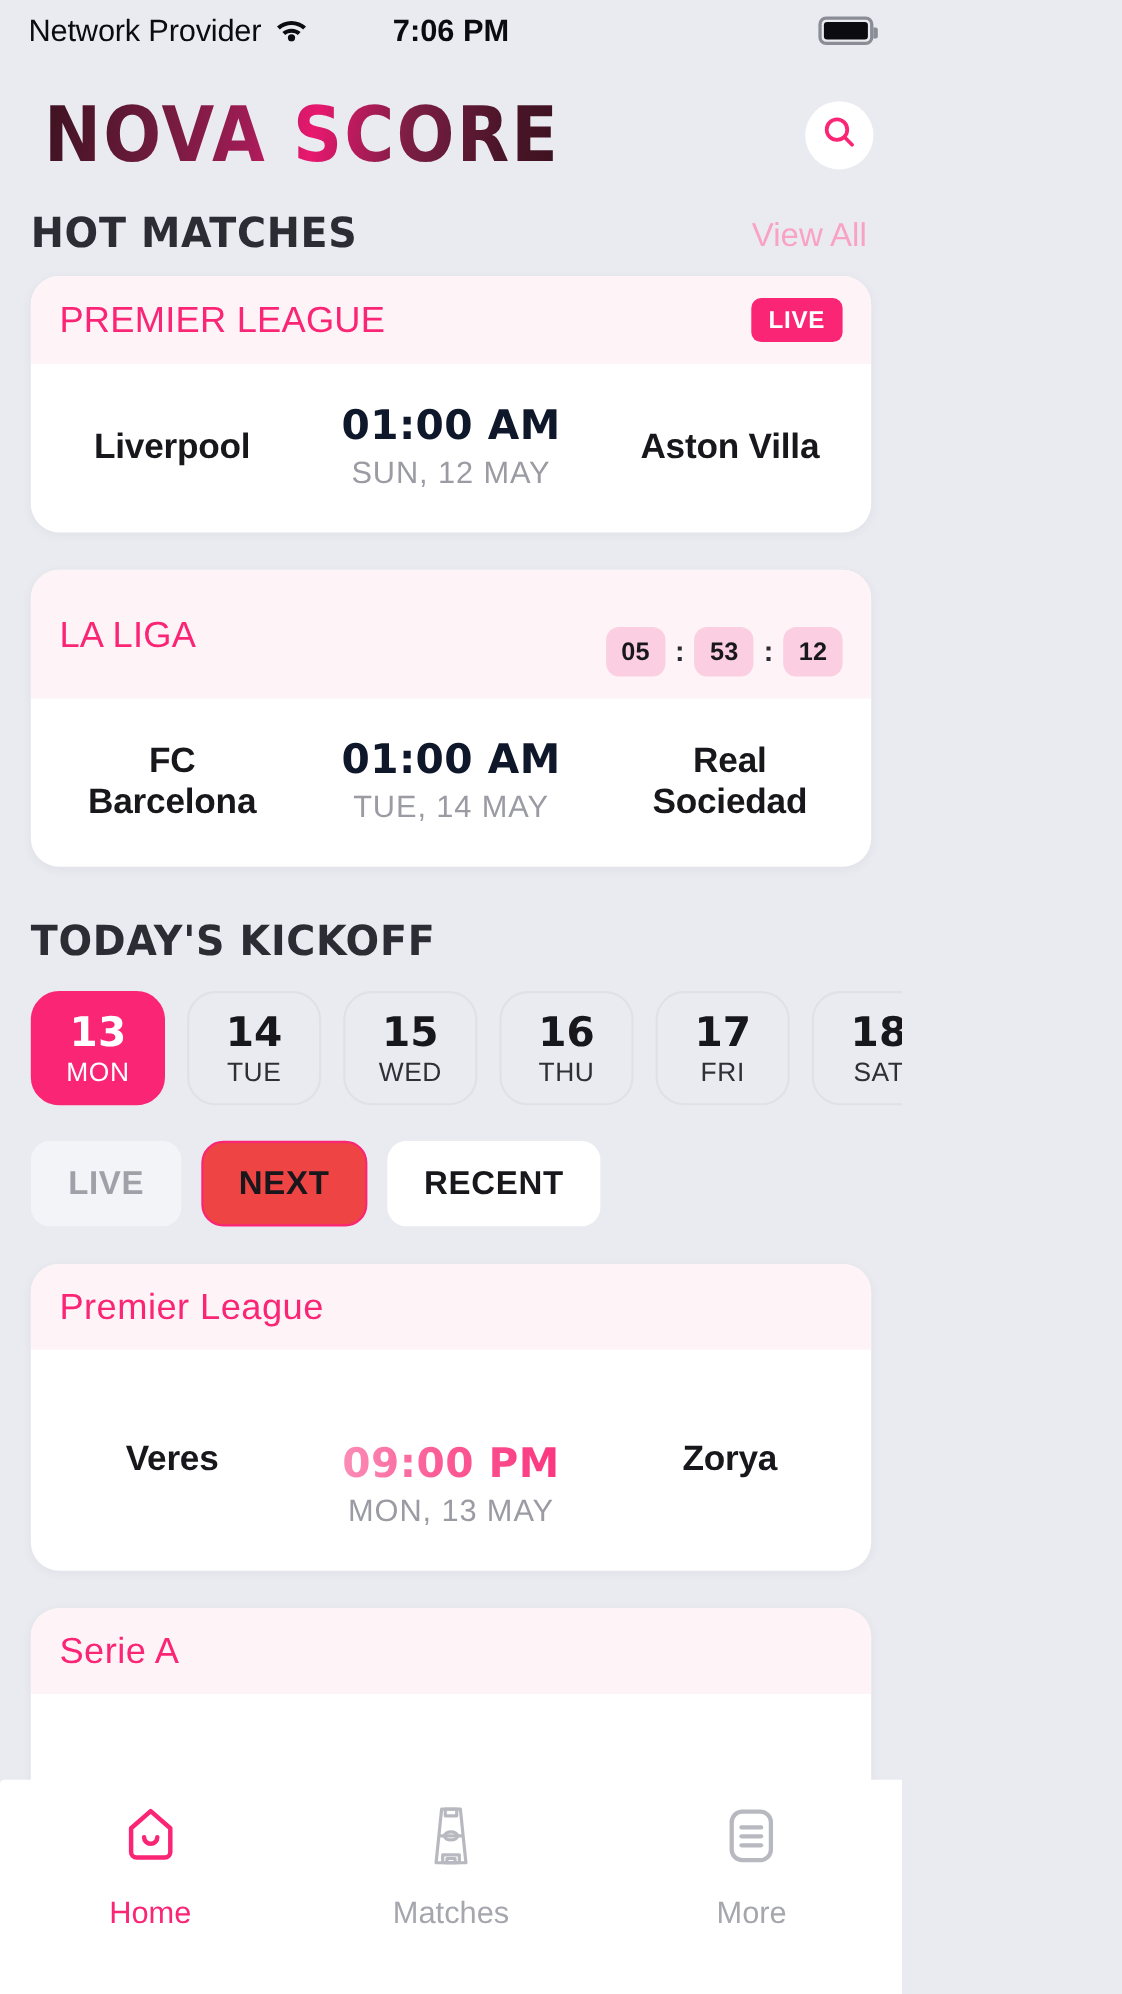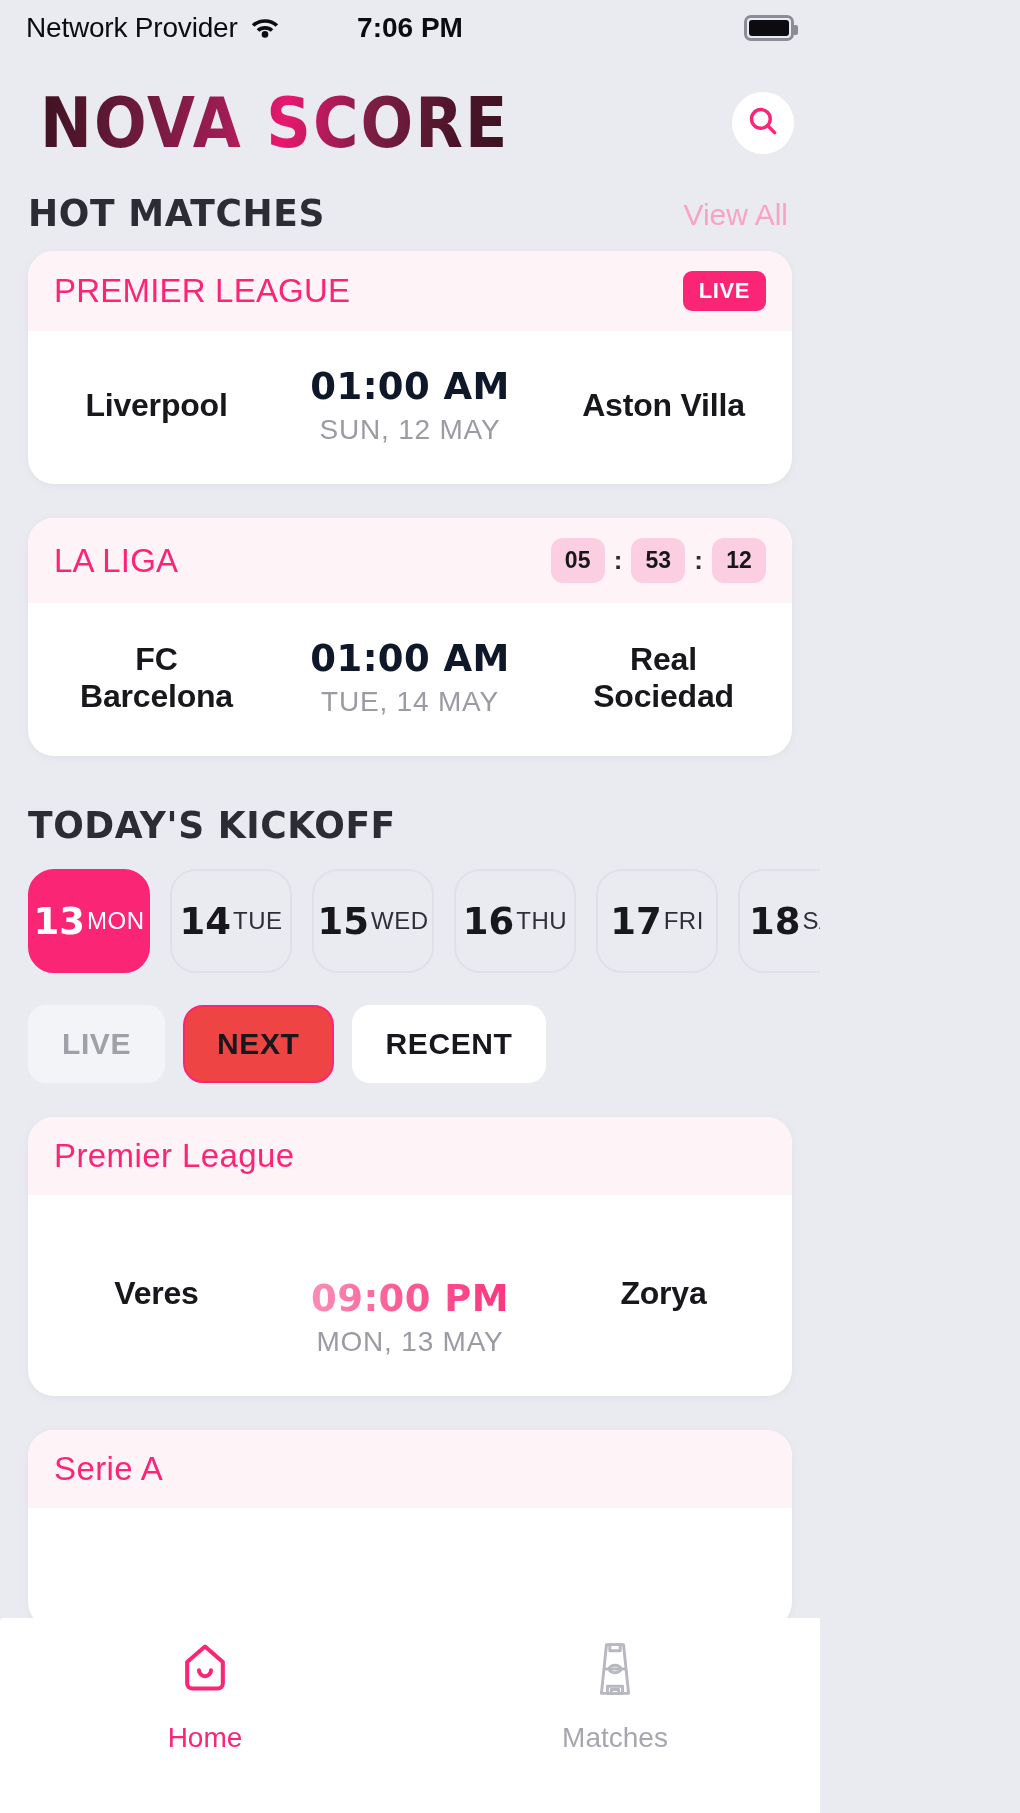--- a/index.html
+++ b/index.html
@@ -71,21 +71,21 @@
   .card-head {
     background:#FEF3F6; padding:20px 26px 20px 26px;
     display:flex; align-items:center; justify-content:space-between; min-height:74px;gap:32px;
   }
   .league-name { font-size:33px; color:#FB2576; letter-spacing:0.4px; }
   .league-name.caps { letter-spacing:0.2px; }
   .live-badge {
     background:#FB2576; color:#fff; font-size:22px; font-weight:bold;
     padding:7px 16px; border-radius:9px; letter-spacing:0.6px;
   }
-  .countdown { display:flex; align-items:center; gap:9px; }
+  .countdown { display:flex; align-items:center; gap:9px;margin-top:32px; }
   .cd-box {
     background:#FBCFE1; border-radius:12px; min-width:54px;
     padding:9px 10px; text-align:center;
     font-size:23px; font-weight:bold; color:#17171C;
   }
   .cd-sep { font-size:26px; font-weight:bold; color:#2B2B33; }
 
   .card-body {
     display:flex; align-items:center; justify-content:space-between;
     padding:34px 30px 38px 30px; gap:10px;
@@ -107,21 +107,21 @@
   .kick-date { font-size:28px; color:#9B9BA4; letter-spacing:0.8px; }
 
   
   .dates {
     display:flex; gap:20px; padding:6px 0 0 28px;
     overflow:hidden; margin-bottom:32px;
   }
   .date-chip {
     flex:0 0 auto; width:122px; height:104px; border-radius:26px;
     border:2px solid #E0E1E8; background:transparent;
-    display:flex; align-items:center; justify-content:center;
+    display:flex; flex-direction:column; align-items:center; justify-content:center;
     gap:2px;
   }
   .date-chip .dnum { font-size:37px; font-weight:bold; color:#17171C; font-family:"DejaVu Sans", sans-serif; }
   .date-chip .ddow { font-size:24px; color:#2F2F38; letter-spacing:0.5px; }
   .date-chip.active { background:#FB2576; border-color:#FB2576; }
   .date-chip.active .dnum, .date-chip.active .ddow { color:#FFFFFF; }
   .date-chip.partial { width:60px; }
 
   
   .filters { display:flex; gap:18px; padding:0 0 34px 28px; }
@@ -320,15 +320,26 @@
           <line x1="10.3" y1="16" x2="21.7" y2="16"></line>
           <ellipse cx="16" cy="16" rx="3.1" ry="1.9"></ellipse>
           <path d="M13.3 3.4h5.4v3.2h-5.4z"></path>
           <path d="M12.1 24.9h7.8v3.7h-7.8z"></path>
           <path d="M14.1 26.6h3.8v2h-3.8z"></path>
         </svg>
       </span>
       <span class="tab-label">Matches</span>
     </div>
 
+    <div class="tab">
+      <span>
+        <svg width="62" height="62" viewBox="0 0 32 32" fill="none" stroke="#B8B9C0" stroke-width="2" stroke-linecap="round">
+          <rect x="6.8" y="4.6" width="18.4" height="22.8" rx="5"></rect>
+          <line x1="11.4" y1="12" x2="20.6" y2="12"></line>
+          <line x1="11.4" y1="16.2" x2="20.6" y2="16.2"></line>
+          <line x1="11.4" y1="20.4" x2="20.6" y2="20.4"></line>
+        </svg>
+      </span>
+      <span class="tab-label">More</span>
+    </div>
 
   </div>
 </div>
 
 </body></html>

